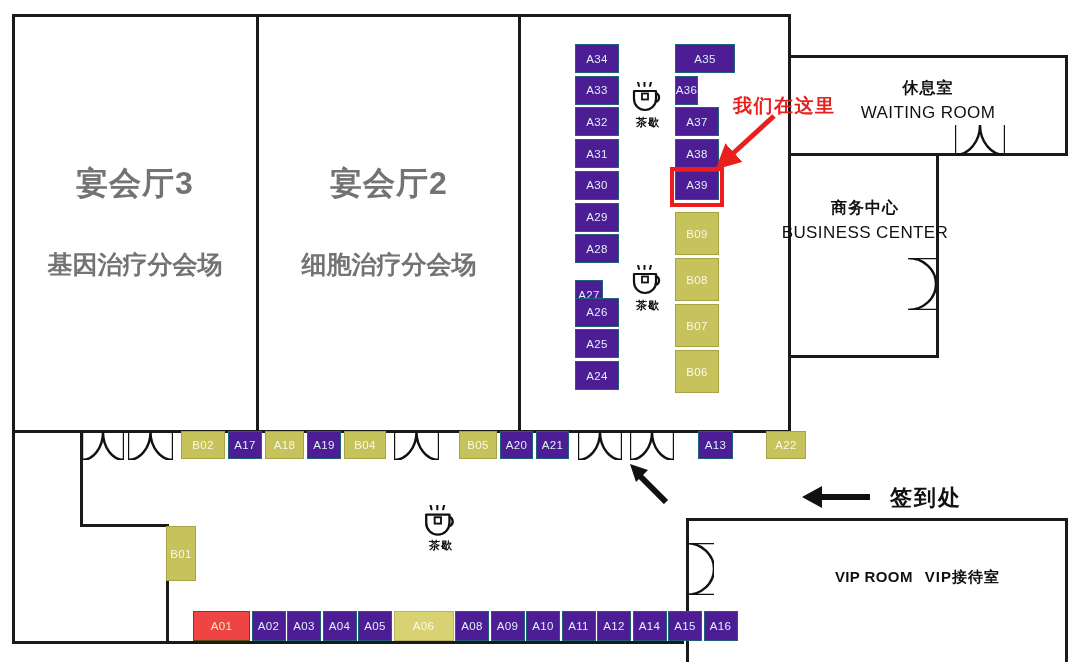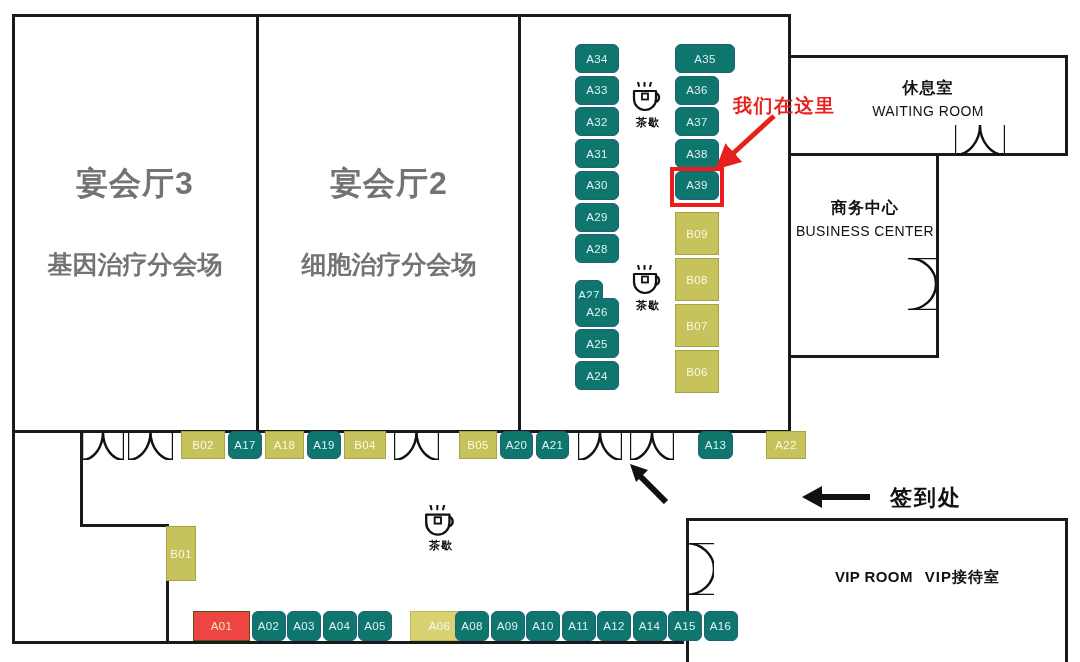--- a/index.html
+++ b/index.html
@@ -12,28 +12,28 @@
   .wall.v{width:3px;}
 
   
   .hall-name{position:absolute;text-align:center;color:#737373;font-weight:bold;white-space:nowrap;}
   .hall-name .big{font-size:32px;letter-spacing:1px;display:block;}
   .hall-name .sub{font-size:25px;letter-spacing:0px;display:block;margin-top:42px;}
 
   
   .room-label{position:absolute;text-align:center;white-space:nowrap;color:#111;}
   .room-label .cn{display:block;font-size:16px;font-weight:bold;letter-spacing:1px;}
-  .room-label .en{display:block;font-size:14px;margin-top:4px;letter-spacing:.4px;}
+  .room-label .en{display:block;font-size:17px;margin-top:4px;letter-spacing:.4px;}
   .room-label.inline .cn,.room-label.inline .en{display:inline;font-size:15px;font-weight:bold;margin:0;}
 
   
   .booth{position:absolute;box-sizing:border-box;display:flex;align-items:center;
          justify-content:center;font-size:11.5px;color:#f4f4e8;letter-spacing:.3px;
          border:1px solid rgba(0,0,0,.45);}
-  .booth.blue{background:#0f766e;border-color:#20617a;color:#dff0f7;border-radius:6px;}
+  .booth.blue{background:#4c1d95;border-color:#20617a;color:#dff0f7;}
   .booth.yellow{background:#c6c25c;border-color:#a8a445;color:#faf8e6;}
   .booth.yellow-light{background:#d8d273;border-color:#bcb65a;color:#fbf9ea;}
   .booth.dark{background:#ef4444;border-color:#5d520c;color:#efe9c0;}
 
   
   .tea{position:absolute;text-align:center;width:60px;}
   .tea .cupwrap{display:block;height:32px;}
   .tea .cap{display:block;font-size:11px;font-weight:bold;color:#111;margin-top:1px;letter-spacing:1px;}
 
   
@@ -109,21 +109,21 @@
       <div class="booth blue" style="left: 575px; top: 107.4px; width: 44px; height: 29px;">A32</div>
       <div class="booth blue" style="left: 575px; top: 139.1px; width: 44px; height: 29px;">A31</div>
       <div class="booth blue" style="left: 575px; top: 170.8px; width: 44px; height: 29px;">A30</div>
       <div class="booth blue" style="left: 575px; top: 202.5px; width: 44px; height: 29px;">A29</div>
       <div class="booth blue" style="left: 575px; top: 234.2px; width: 44px; height: 29px;">A28</div>
       <div class="booth blue" style="left: 575px; top: 280px; width: 28px; height: 29px;">A27</div>
       <div class="booth blue" style="left: 575px; top: 297.6px; width: 44px; height: 29px;">A26</div>
       <div class="booth blue" style="left: 575px; top: 329.3px; width: 44px; height: 29px;">A25</div>
       <div class="booth blue" style="left: 575px; top: 361px; width: 44px; height: 29px;">A24</div>
       <div class="booth blue" style="left: 675px; top: 44px; width: 60px; height: 29px;">A35</div>
-      <div class="booth blue" style="left: 675px; top: 75.7px; width: 44px; height: 29px;">A36</div>
+      <div class="booth blue" style="left: 675px; top: 75.7px; width: 23px; height: 29px;">A36</div>
       <div class="booth blue" style="left: 675px; top: 107.4px; width: 44px; height: 29px;">A37</div>
       <div class="booth blue" style="left: 675px; top: 139.1px; width: 44px; height: 29px;">A38</div>
       <div class="booth blue" style="left: 675px; top: 170.8px; width: 44px; height: 29px;">A39</div>
       <div class="booth yellow" style="left: 675px; top: 212px; width: 44px; height: 43px;">B09</div>
       <div class="booth yellow" style="left: 675px; top: 258px; width: 44px; height: 43px;">B08</div>
       <div class="booth yellow" style="left: 675px; top: 304px; width: 44px; height: 43px;">B07</div>
       <div class="booth yellow" style="left: 675px; top: 350px; width: 44px; height: 43px;">B06</div>
       <div class="booth yellow" style="left: 181px; top: 431px; width: 44px; height: 28px;">B02</div>
       <div class="booth blue" style="left: 228px; top: 431px; width: 34px; height: 28px;">A17</div>
       <div class="booth yellow" style="left: 265px; top: 431px; width: 39px; height: 28px;">A18</div>
@@ -133,21 +133,21 @@
       <div class="booth blue" style="left: 500px; top: 431px; width: 33px; height: 28px;">A20</div>
       <div class="booth blue" style="left: 536px; top: 431px; width: 33px; height: 28px;">A21</div>
       <div class="booth blue" style="left: 698px; top: 431px; width: 35px; height: 28px;">A13</div>
       <div class="booth yellow" style="left: 766px; top: 431px; width: 40px; height: 28px;">A22</div>
       <div class="booth yellow" style="left: 166px; top: 526px; width: 30px; height: 55px;">B01</div>
       <div class="booth dark" style="left: 193px; top: 611px; width: 57px; height: 30px;">A01</div>
       <div class="booth blue" style="left: 251.5px; top: 611px; width: 34px; height: 30px;">A02</div>
       <div class="booth blue" style="left: 287px; top: 611px; width: 34px; height: 30px;">A03</div>
       <div class="booth blue" style="left: 322.5px; top: 611px; width: 34px; height: 30px;">A04</div>
       <div class="booth blue" style="left: 358px; top: 611px; width: 34px; height: 30px;">A05</div>
-      <div class="booth yellow-light" style="left: 393.5px; top: 611px; width: 60px; height: 30px; margin-left: 16px;">A06</div>
+      <div class="booth yellow-light" style="left: 393.5px; top: 611px; width: 60px; height: 30px;">A06</div>
       <div class="booth blue" style="left: 455px; top: 611px; width: 34px; height: 30px;">A08</div>
       <div class="booth blue" style="left: 490.5px; top: 611px; width: 34px; height: 30px;">A09</div>
       <div class="booth blue" style="left: 526px; top: 611px; width: 34px; height: 30px;">A10</div>
       <div class="booth blue" style="left: 561.5px; top: 611px; width: 34px; height: 30px;">A11</div>
       <div class="booth blue" style="left: 597px; top: 611px; width: 34px; height: 30px;">A12</div>
       <div class="booth blue" style="left: 632.5px; top: 611px; width: 34px; height: 30px;">A14</div>
       <div class="booth blue" style="left: 668px; top: 611px; width: 34px; height: 30px;">A15</div>
       <div class="booth blue" style="left: 703.5px; top: 611px; width: 34px; height: 30px;">A16</div>
     </div>
 

